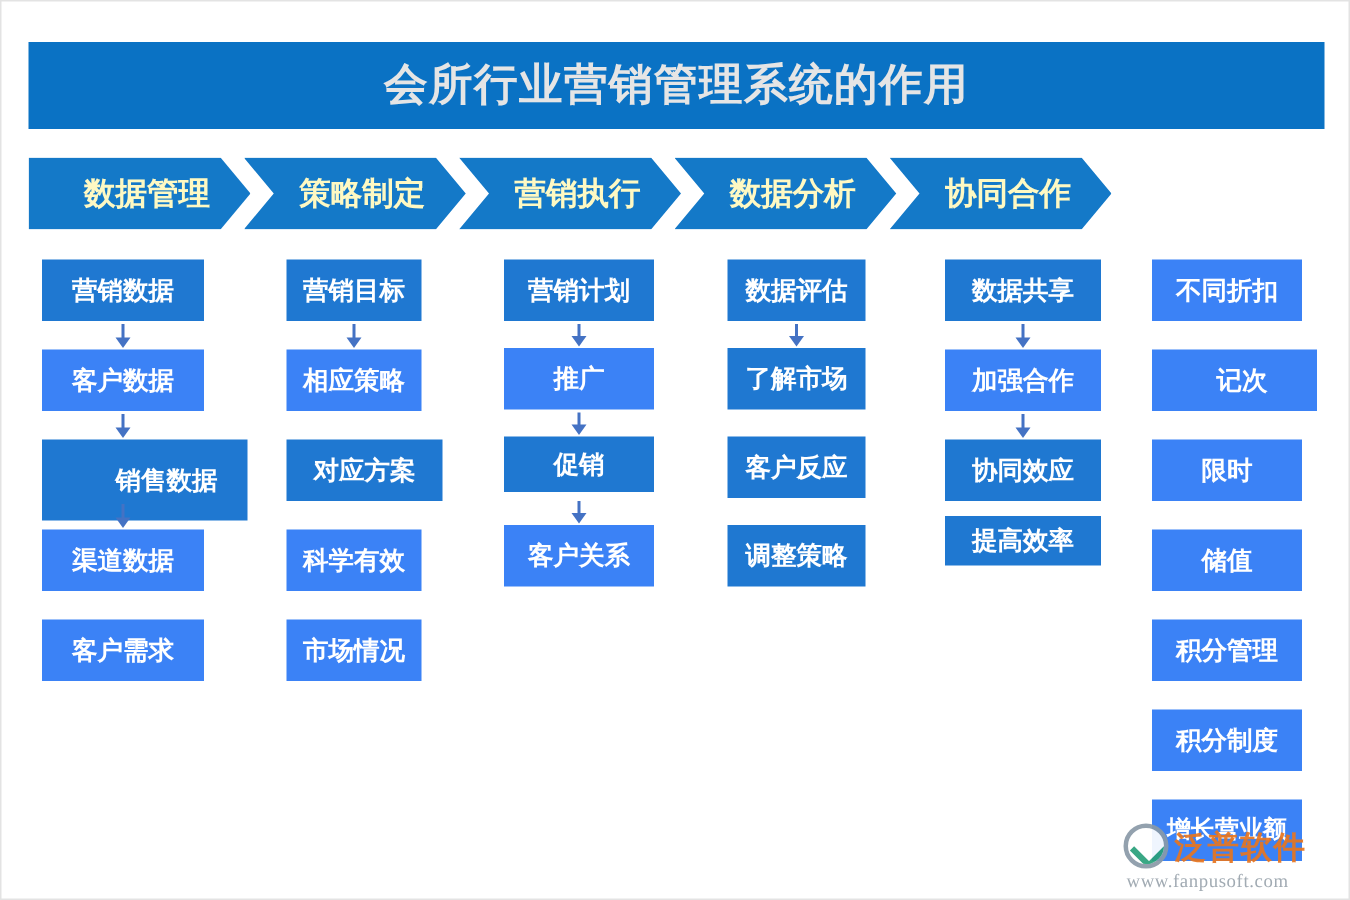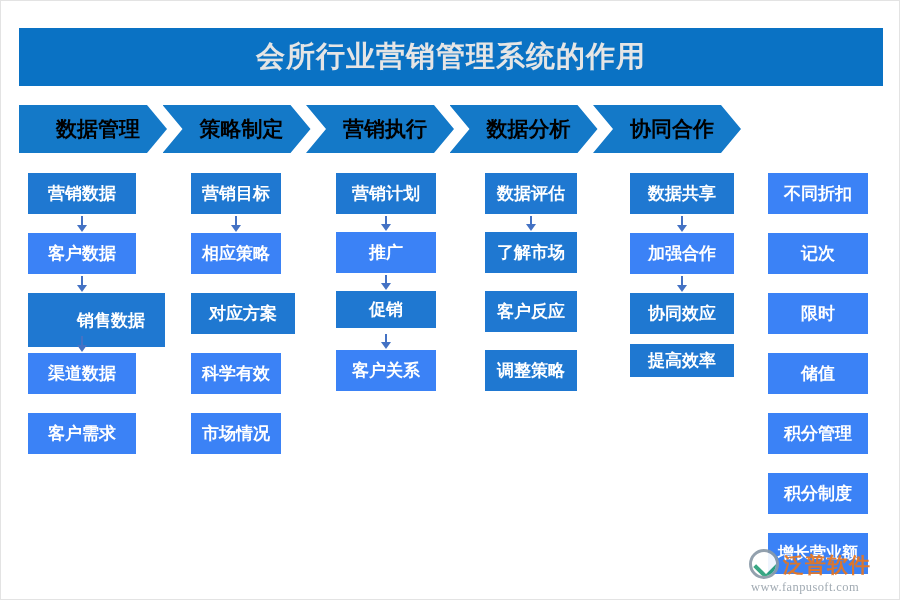--- a/index.html
+++ b/index.html
@@ -45,21 +45,21 @@
     background:#1479c8;
     display:flex;align-items:center;justify-content:center;
     -webkit-clip-path:polygon(0 0, calc(100% - 20px) 0, 100% 50%, calc(100% - 20px) 100%, 0 100%, 20px 50%);
     clip-path:polygon(0 0, calc(100% - 20px) 0, 100% 50%, calc(100% - 20px) 100%, 0 100%, 20px 50%);
   }
   .chevron.first{
     -webkit-clip-path:polygon(0 0, calc(100% - 20px) 0, 100% 50%, calc(100% - 20px) 100%, 0 100%);
     clip-path:polygon(0 0, calc(100% - 20px) 0, 100% 50%, calc(100% - 20px) 100%, 0 100%);
   }
   .chevron-label{
-    color:#000000;
+    color:#fef9c3;
     font-size:21px;
     font-weight:bold;
     white-space:nowrap;
     padding-left:10px;
     font-family:"Liberation Serif","DejaVu Serif",serif;
   }
 
   
   .column{position:absolute;top:0;}
   .node{
@@ -225,21 +225,21 @@
           <div class="shaft" style="height: 10px;"></div>
           <div class="head"></div>
         </div>
         <div class="arrow" style="left: 674.5px; top: 275px; height: 16px;">
           <div class="shaft" style="height: 10px;"></div>
           <div class="head"></div>
         </div>
       </div>
       <div class="column">
         <div class="node teal" style="left: 767px; top: 172px; width: 100px; height: 41px;">不同折扣</div>
-        <div class="node teal" style="left: 767px; top: 232px; width: 100px; height: 41px;">记次</div>
+        <div class="node teal" style="left: 767px; top: 232px; width: 100px; height: 41px; padding-left: 10px;">记次</div>
         <div class="node teal" style="left: 767px; top: 292px; width: 100px; height: 41px;">限时</div>
         <div class="node teal" style="left: 767px; top: 352px; width: 100px; height: 41px;">储值</div>
         <div class="node teal" style="left: 767px; top: 412px; width: 100px; height: 41px;">积分管理</div>
         <div class="node teal" style="left: 767px; top: 472px; width: 100px; height: 41px;">积分制度</div>
         <div class="node teal small" style="left: 767px; top: 532px; width: 100px; height: 41px;">增长营业额</div>
       </div>
     </div>
 
   <div id="watermark">
     <div id="wm-row">

